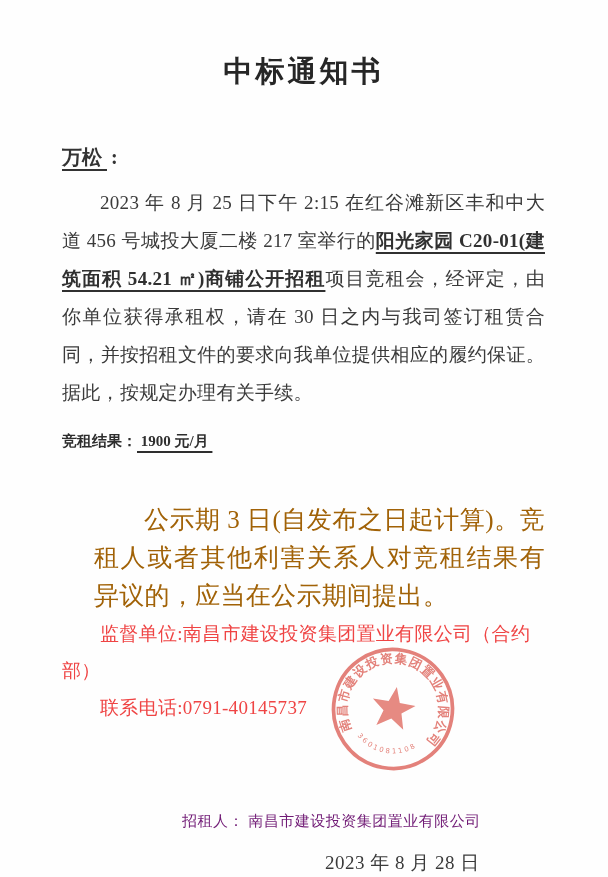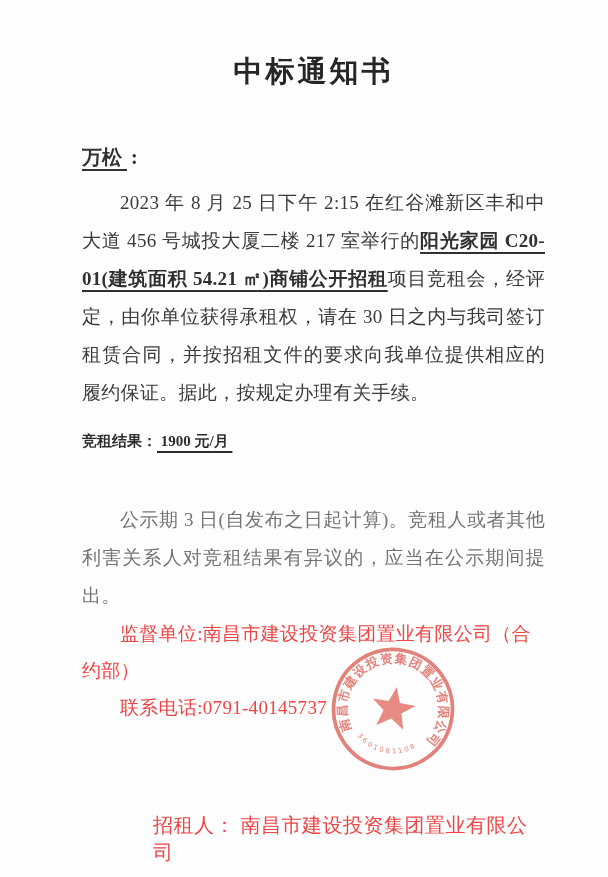--- a/index.html
+++ b/index.html
@@ -7,21 +7,21 @@
   body {
     width: 608px; height: 877px;
     font-family: "Liberation Serif", "DejaVu Serif", serif;
     color: #383838;
     overflow: hidden;
   }
   .page {
     position: relative;
     width: 608px; height: 877px;
     background: #fefefe;
-    padding: 44px 63px 0 82px;
+    padding: 44px 63px 0 62px;
   }
   
   .doc-title {
     margin-top: 8px;
     text-align: center;
     font-size: 29px;
     font-weight: bold;
     letter-spacing: 3px;
     color: #262626;
   }
@@ -66,40 +66,41 @@
   .result-value {
     font-weight: bold;
     text-decoration: underline;
     text-underline-offset: 5px;
     text-decoration-thickness: 1.5px;
     white-space: pre;
   }
   
   .notice-block { margin-top: 50px; }
   .notice-para {
-    font-size: 19px;
+    font-size: 25px;
     line-height: 38px;
     text-align: justify;
     text-indent: 2em;
-    color: #737373;
+    color: #a16207;
     letter-spacing: 0.3px;
+    margin-left: 32px;
   }
   .info-line {
     font-size: 19px;
     line-height: 37px;
     text-indent: 2em;
     color: #ef4444;
     letter-spacing: 0.3px;
   }
   
   .signature-block { margin-top: 86px; position: relative; }
   .lessor-line {
-    margin-left: 71px;
-    font-size: 20px;
-    color: #ef4444;
+    margin-left: 120px;
+    font-size: 15px;
+    color: #701a75;
     letter-spacing: 0.5px;
   }
   .date-line {
     margin-top: 19px;
     margin-left: 263px;
     font-size: 19px;
     color: #3a3a3a;
     letter-spacing: 0.5px;
   }
   

